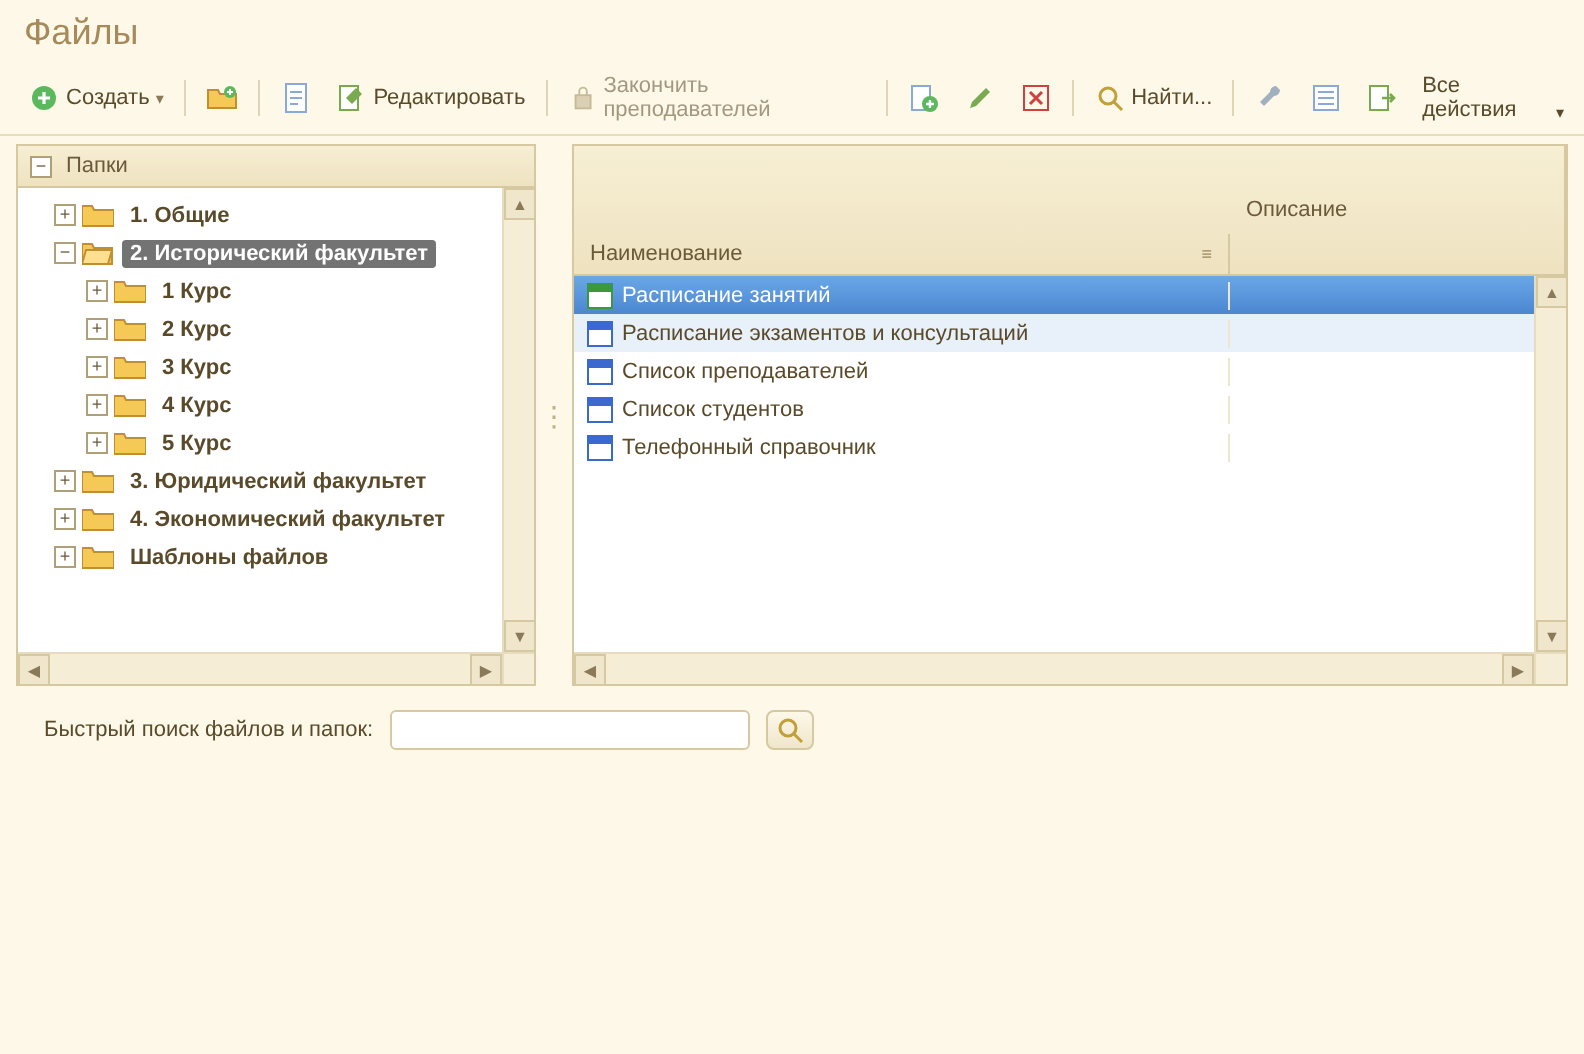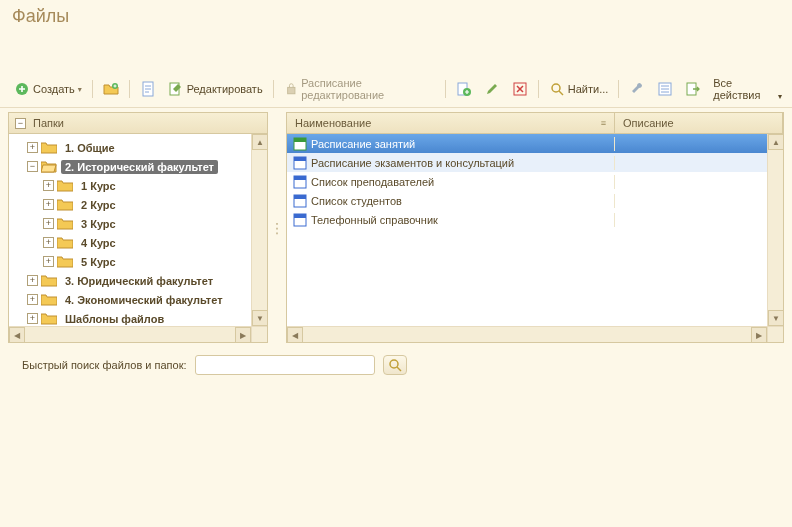--- a/index.html
+++ b/index.html
@@ -24,21 +24,20 @@
     font-size: 18px;
     color: #a68a5a;
     padding: 6px 12px 4px;
   }
   .toolbar {
     display: flex;
     align-items: center;
     padding: 4px 10px;
     gap: 4px;
     border-bottom: 1px solid #e8dcc0;
-    margin-top: 40px;
   }
   .tb-btn {
     display: inline-flex;
     align-items: center;
     gap: 3px;
     padding: 2px 4px;
     cursor: pointer;
     color: #5a4a2a;
     border-radius: 3px;
   }
@@ -179,21 +178,21 @@
     background: linear-gradient(#f7efd4, #eee2c0);
     border-bottom: 1px solid #d6c8a0;
     color: #6a5a3a;
   }
   .grid-col {
     padding: 4px 8px;
     border-right: 1px solid #d6c8a0;
     display: flex;
     align-items: center;
   }
-  .col-name { flex: 0 0 328px; }
+  .col-name { flex: 0 0 328px; margin-top: 44px; }
   .col-desc { flex: 1; }
   .sort-ind {
     margin-left: auto;
     font-size: 9px;
     color: #9a8a5a;
   }
   .grid-rows { }
   .grid-row {
     display: flex;
     height: 19px;
@@ -292,21 +291,21 @@
       <span>Редактировать</span>
     </span>
     <span class="tb-sep"></span>
     <span class="tb-btn" style="opacity:.55;">
       <span class="ico">
         <svg viewBox="0 0 16 16">
             <rect x="4" y="7" width="8" height="7" fill="#c0b088" stroke="#9a8a5a"></rect>
             <path d="M6 7V5a2 2 0 014 0v2" fill="none" stroke="#9a8a5a"></path>
           </svg>
       </span>
-      <span>Расписание редактирование</span>
+      <span>Закончить преподавателей</span>
     </span>
     <span class="tb-sep"></span>
     <span class="tb-btn">
       <span class="ico">
         <svg viewBox="0 0 16 16">
             <rect x="2" y="2" width="9" height="12" fill="#fff" stroke="#8aa8d8"></rect>
             <circle cx="11" cy="11" r="4" fill="#5cb85c"></circle>
             <path d="M11 9v4M9 11h4" stroke="#fff" stroke-width="1.2"></path>
           </svg>
       </span>

